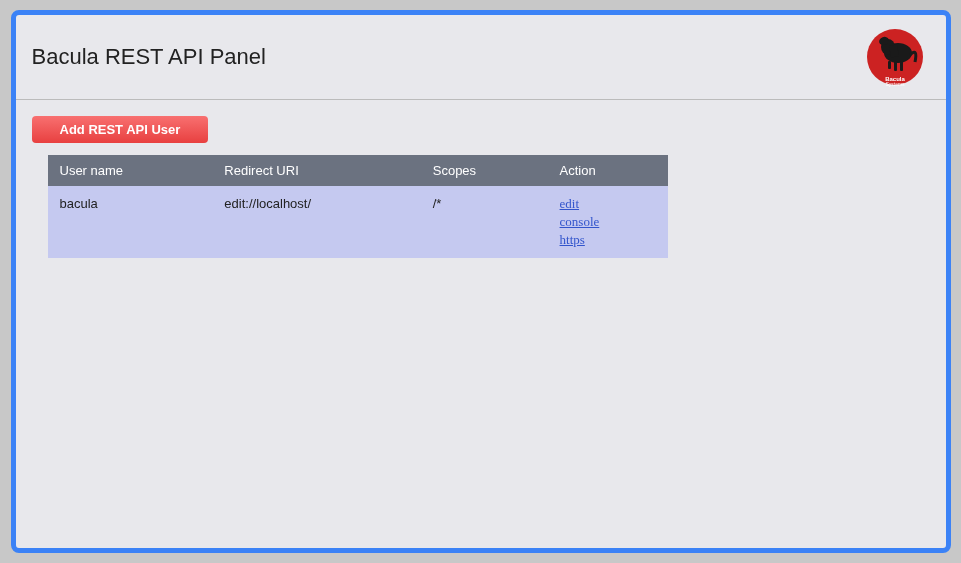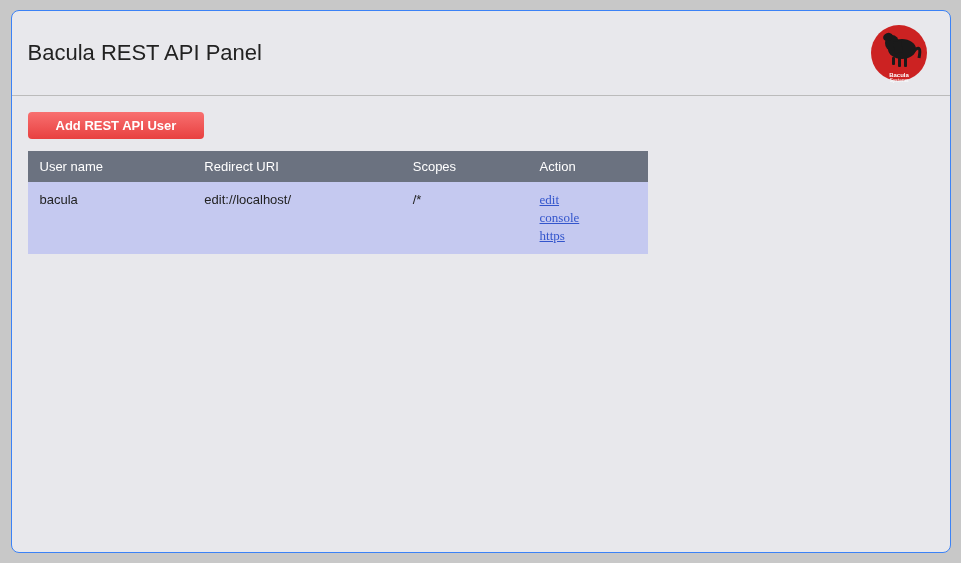--- a/index.html
+++ b/index.html
@@ -17,21 +17,21 @@
       justify-content: center;
       font-family: Arial, sans-serif;
       font-size: 14px;
     }
 
     .panel {
       width: 940px;
       height: 543px;
       background: #e8e8ec;
       border-radius: 8px;
-      border: 1px solid #3b82f6;
+      border: 5px solid #3b82f6;
       display: flex;
       flex-direction: column;
       overflow: hidden;
     }
 
     .header {
       display: flex;
       align-items: center;
       justify-content: space-between;
       padding: 12px 16px;
@@ -70,21 +70,21 @@
       border-radius: 4px;
       cursor: pointer;
       font-size: 13px;
       font-weight: bold;
       align-self: flex-start;
     }
 
     table {
       width: 620px;
       border-collapse: collapse;
-      margin-left: 0;
+      margin-left: 16px;
     }
 
     thead tr {
       background: #6b7280;
       color: white;
     }
 
     thead th {
       padding: 8px 12px;
       text-align: left;

